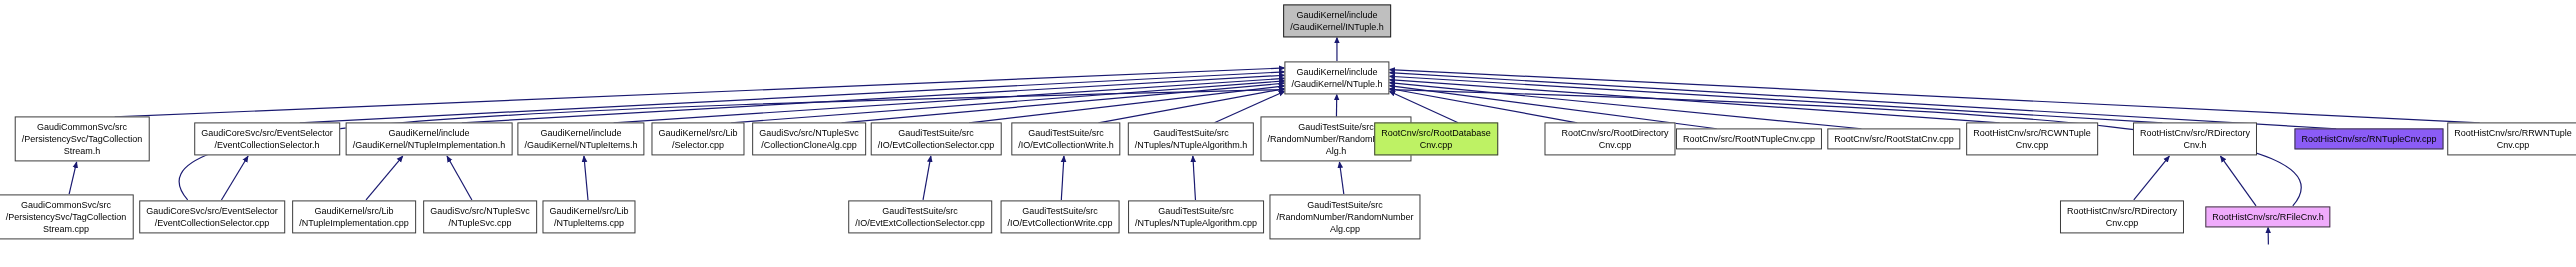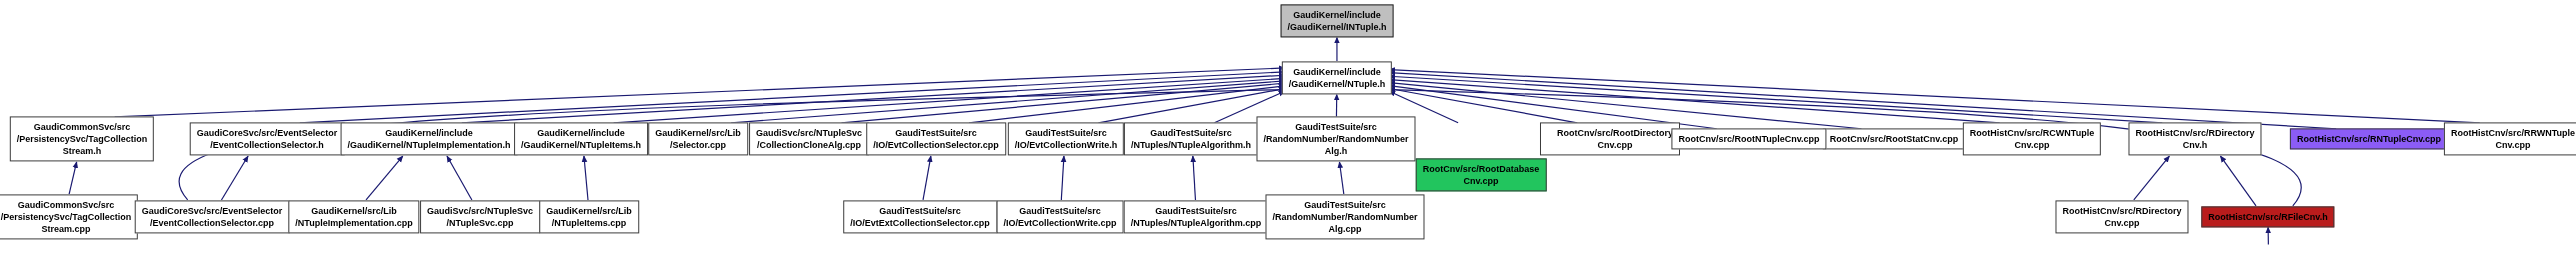--- a/index.html
+++ b/index.html
@@ -2,21 +2,20 @@
 <html style="font-size:9.5px"><head>
 <meta charset="utf-8">
 <style>
   html,body{margin:0;padding:0;background:#ffffff;}
   #canvas{
     position:relative;
     width:2576px;height:267px;
     background:#ffffff;
     font-family:"Liberation Sans", sans-serif;
     overflow:hidden;
-    font-weight:bold;
   }
   #edges{position:absolute;left:0;top:0;width:2576px;height:267px;}
   .gnode{
     position:absolute;
     transform:translate(-50%,-50%);
     box-sizing:border-box;
     border:1.2px solid #3c3c3c;
     background:#ffffff;
     color:#000000;
     font-size:9px;
@@ -94,21 +93,21 @@
 /CollectionCloneAlg.cpp</div>
     <div class="gnode" style="left: 936px; top: 139px; border-color: rgb(60, 60, 60); background: rgb(255, 255, 255);">GaudiTestSuite/src
 /IO/EvtCollectionSelector.cpp</div>
     <div class="gnode" style="left: 1066px; top: 139px; border-color: rgb(60, 60, 60); background: rgb(255, 255, 255);">GaudiTestSuite/src
 /IO/EvtCollectionWrite.h</div>
     <div class="gnode" style="left: 1191px; top: 139px; border-color: rgb(60, 60, 60); background: rgb(255, 255, 255);">GaudiTestSuite/src
 /NTuples/NTupleAlgorithm.h</div>
     <div class="gnode" style="left: 1336px; top: 139px; border-color: rgb(60, 60, 60); background: rgb(255, 255, 255);">GaudiTestSuite/src
 /RandomNumber/RandomNumber
 Alg.h</div>
-    <div class="gnode" style="left: 1481px; top: 139px; border-color: rgb(60, 60, 60); background: #22c55e; margin-top: 36px;">RootCnv/src/RootDatabase
+    <div class="gnode" style="left: 1436px; top: 139px; border-color: rgb(60, 60, 60); background: #bef264;">RootCnv/src/RootDatabase
 Cnv.cpp</div>
     <div class="gnode" style="left: 1610px; top: 139px; border-color: rgb(60, 60, 60); background: rgb(255, 255, 255); padding-left: 16px;">RootCnv/src/RootDirectory
 Cnv.cpp</div>
     <div class="gnode" style="left: 1894px; top: 139px; border-color: rgb(60, 60, 60); background: rgb(255, 255, 255);">RootCnv/src/RootStatCnv.cpp</div>
     <div class="gnode" style="left: 1749px; top: 139px; border-color: rgb(60, 60, 60); background: rgb(255, 255, 255);">RootCnv/src/RootNTupleCnv.cpp</div>
     <div class="gnode" style="left: 2032px; top: 139px; border-color: rgb(60, 60, 60); background: rgb(255, 255, 255);">RootHistCnv/src/RCWNTuple
 Cnv.cpp</div>
     <div class="gnode" style="left: 2195px; top: 139px; border-color: rgb(60, 60, 60); background: rgb(255, 255, 255);">RootHistCnv/src/RDirectory
 Cnv.h</div>
     <div class="gnode" style="left: 2369px; top: 139px; border-color: rgb(60, 60, 60); background: #8b5cf6;">RootHistCnv/src/RNTupleCnv.cpp</div>
@@ -129,15 +128,15 @@
 /IO/EvtExtCollectionSelector.cpp</div>
     <div class="gnode" style="left: 1060px; top: 217px; border-color: rgb(60, 60, 60); background: rgb(255, 255, 255);">GaudiTestSuite/src
 /IO/EvtCollectionWrite.cpp</div>
     <div class="gnode" style="left: 1196px; top: 217px; border-color: rgb(60, 60, 60); background: rgb(255, 255, 255);">GaudiTestSuite/src
 /NTuples/NTupleAlgorithm.cpp</div>
     <div class="gnode" style="left: 1345px; top: 217px; border-color: rgb(60, 60, 60); background: rgb(255, 255, 255);">GaudiTestSuite/src
 /RandomNumber/RandomNumber
 Alg.cpp</div>
     <div class="gnode" style="left: 2122px; top: 217px; border-color: rgb(60, 60, 60); background: rgb(255, 255, 255);">RootHistCnv/src/RDirectory
 Cnv.cpp</div>
-    <div class="gnode" style="left: 2268px; top: 217px; border-color: rgb(60, 60, 60); background: #b91c1c;">RootHistCnv/src/RFileCnv.h</div>
+    <div class="gnode" style="left: 2268px; top: 217px; border-color: rgb(60, 60, 60); background: #f0abfc;">RootHistCnv/src/RFileCnv.h</div>
   </div>
 
 
 </body></html>

